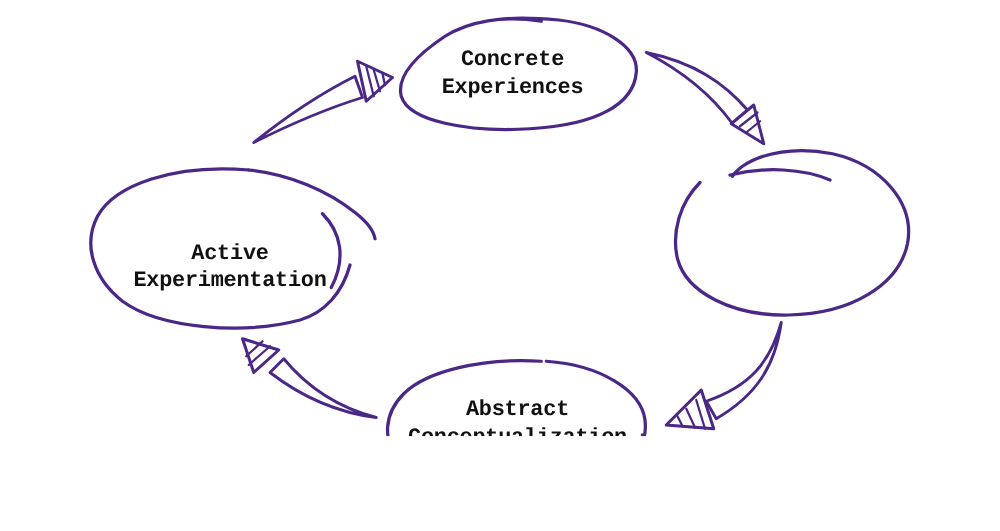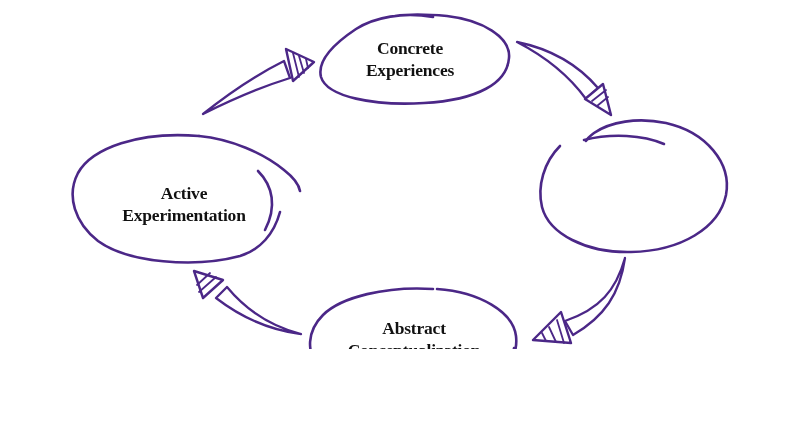--- a/index.html
+++ b/index.html
@@ -5,21 +5,21 @@
   html, body {
     margin: 0;
     padding: 0;
     background: #ffffff;
   }
   .stage {
     position: relative;
     width: 800px;
     height: 349px;
     background: var(--bg, #ffffff);
-    font-family: Liberation Serif, serif;
+    font-family: Liberation Mono, monospace;
     overflow: hidden;
   }
   svg { position: absolute; left: 0; top: 0; }
   .ink {
     stroke: var(--ink, #4b2787);
     fill: none;
     stroke-width: 2.6;
     stroke-linecap: round;
     stroke-linejoin: round;
   }
@@ -134,16 +134,16 @@
     </g>
   </svg>
 
   <div class="label" style="left:410px; top:59px;">Concrete
 Experiences</div>
 
 
   <div class="label" style="left:414px; top:339px;">Abstract
 Conceptualization</div>
 
-  <div class="label" style="left:184px; top:204px;">Active
+  <div class="label" style="left:184px; top:214px;">Active
 Experimentation</div>
 
 </div>
 
 </body></html>

